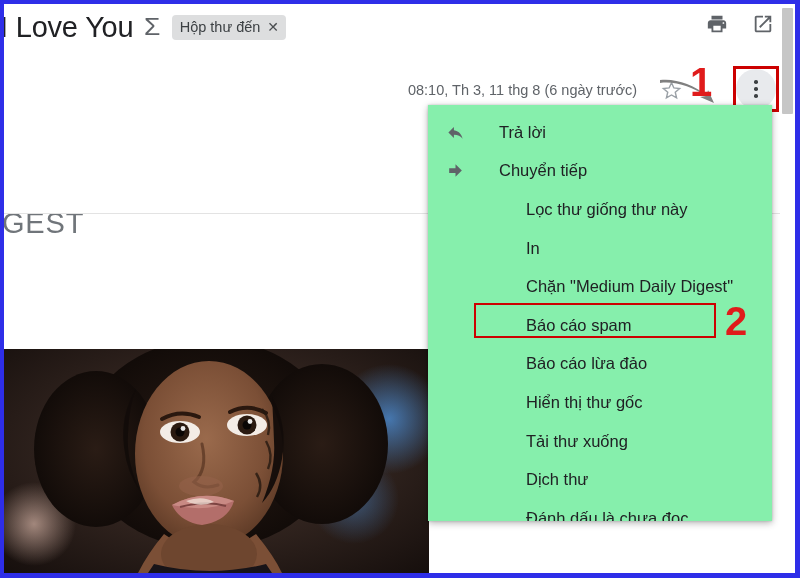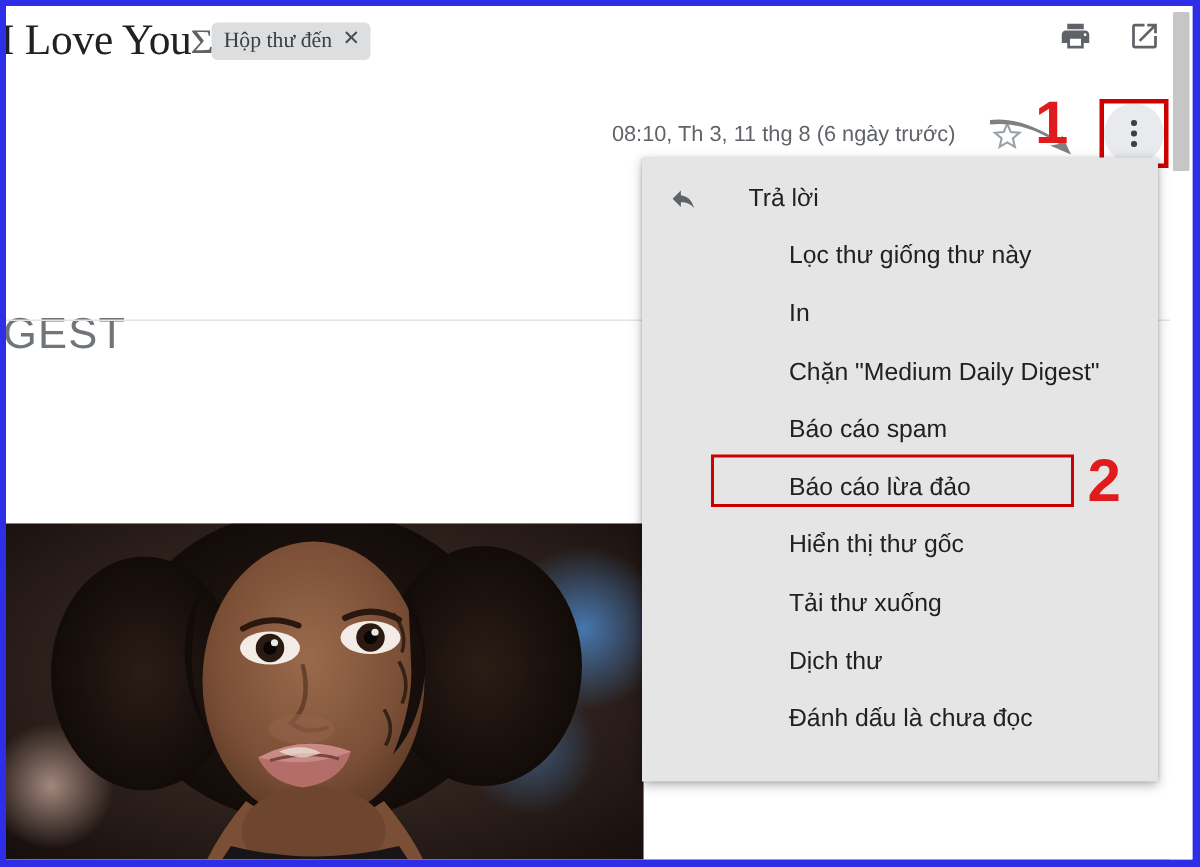--- a/index.html
+++ b/index.html
@@ -29,23 +29,22 @@
     overflow: hidden;
   }
 
   
   #subject-row {
     position: absolute;
     left: 0px;
     top: 6px;
     display: flex;
     align-items: center;
-    gap: 0;
+    gap: 12px;
     white-space: nowrap;
-    font-family: Liberation Serif, serif;
   }
 
   #subject-title {
     font-size: 29px;
     color: #202124;
     letter-spacing: -0.2px;
     line-height: 34px;
     margin-left: -4px;
   }
 
@@ -207,21 +206,21 @@
     border-radius: 1px;
   }
 
   
   #context-menu {
     position: absolute;
     left: 424px;
     top: 101px;
     width: 344px;
     height: 416px;
-    background: #e5e5e5;
+    background: #86efac;
     box-shadow: 0 2px 7px rgba(0,0,0,.30), 0 0 2px rgba(0,0,0,.18);
     padding-top: 8px;
     overflow: hidden;
   }
 
   .menu-item {
     position: relative;
     display: flex;
     align-items: center;
     height: 38.6px;
@@ -389,20 +388,28 @@
 
       <div class="menu-item">
         <span class="mi-icon">
           <svg viewBox="0 0 24 24">
               <path d="M10 9V5l-7 7 7 7v-4.1c5 0 8.5 1.6 11 5.1-1-5-4-10-11-11z"></path>
             </svg>
         </span>
         <span class="mi-label">Trả lời</span>
       </div>
 
+      <div class="menu-item">
+        <span class="mi-icon">
+          <svg viewBox="0 0 24 24">
+              <path d="M4 9h8V4l8 8-8 8v-5H4z"></path>
+            </svg>
+        </span>
+        <span class="mi-label">Chuyển tiếp</span>
+      </div>
 
       <div class="menu-item no-icon">
         <span class="mi-label">Lọc thư giống thư này</span>
       </div>
 
       <div class="menu-item no-icon">
         <span class="mi-label">In</span>
       </div>
 
 

